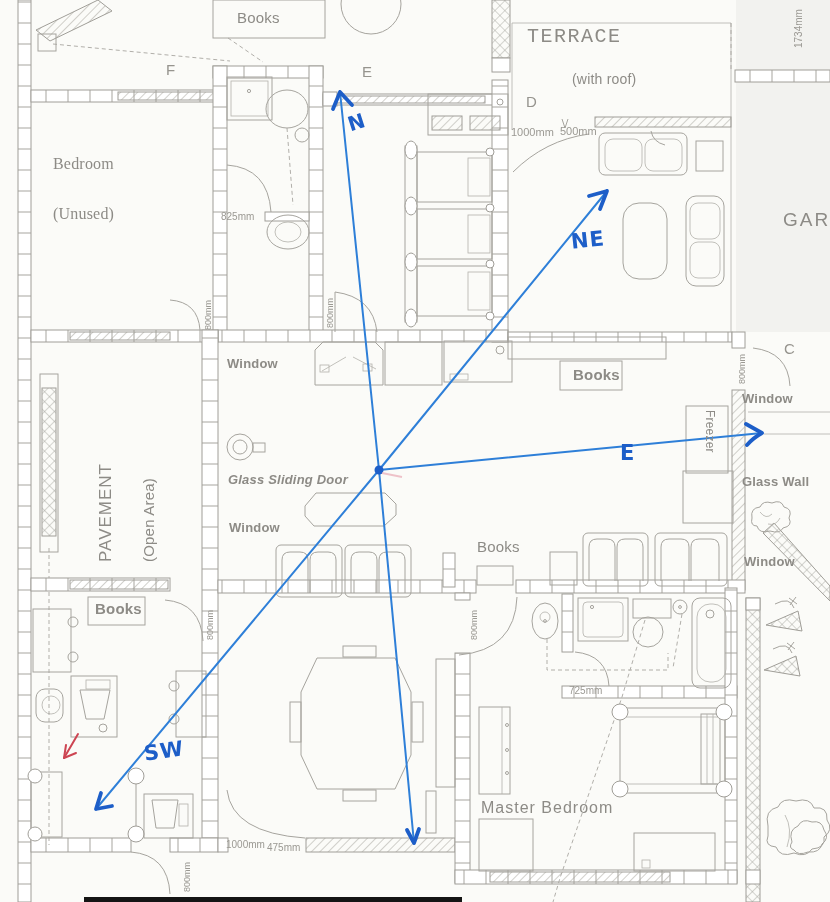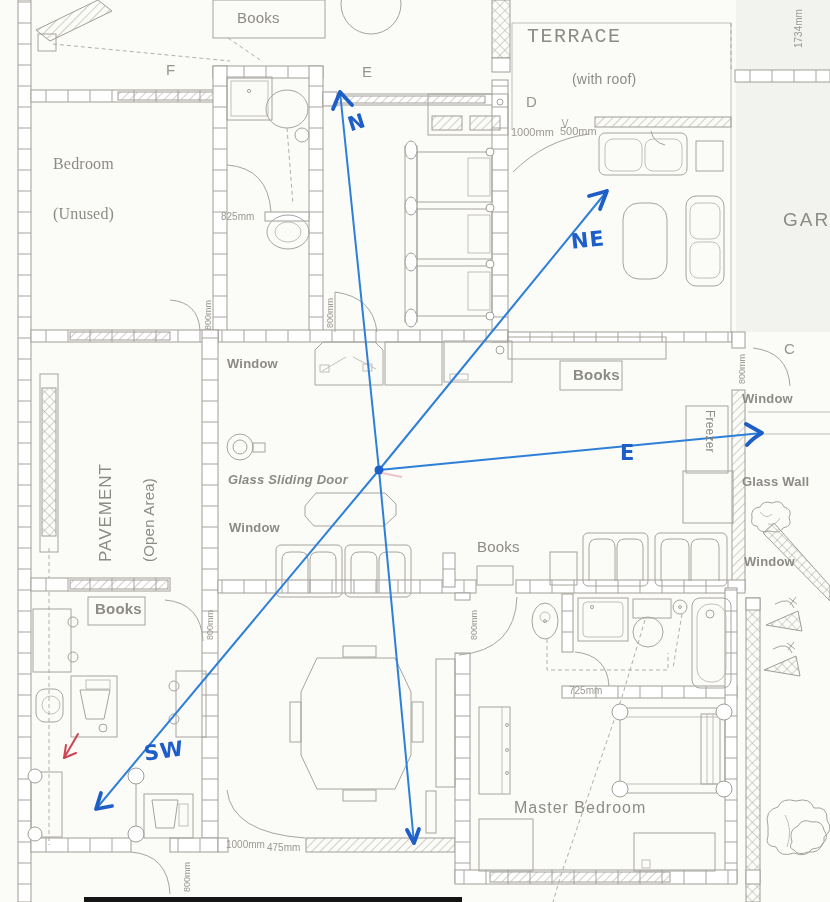--- a/index.html
+++ b/index.html
@@ -328,21 +328,21 @@
 <div class="lbl mk" style="left:526px;top:94px;">D</div>
 <div class="lbl mk" style="left:784px;top:341px;">C</div>
 
 <div class="lbl room big" style="left:527px;top:27px;">TERRACE</div>
 <div class="lbl room" style="left:572px;top:72px;font-size:14px;">(with roof)</div>
 <div class="lbl room" style="left:783px;top:210px;font-size:19px;letter-spacing:2px;">GAR</div>
 <div class="lbl room" style="left:53px;top:156px;font-family:Liberation Serif, serif;">Bedroom</div>
 <div class="lbl room" style="left:53px;top:206px;font-family:Liberation Serif, serif;">(Unused)</div>
 <div class="lbl room rot" style="left:97px;top:562px;font-size:17px;letter-spacing:1px;">PAVEMENT</div>
 <div class="lbl room rot" style="left:141px;top:562px;font-size:15px;">(Open Area)</div>
-<div class="lbl room" style="left:481px;top:800px;letter-spacing:1px;margin-left:33px;">Master Bedroom</div>
+<div class="lbl room" style="left:481px;top:800px;letter-spacing:1px;">Master Bedroom</div>
 
 <div class="lbl" style="left:227px;top:357px;">Window</div>
 <div class="lbl" style="left:228px;top:473px;font-style:italic;">Glass Sliding Door</div>
 <div class="lbl" style="left:229px;top:521px;">Window</div>
 <div class="lbl" style="left:573px;top:367px;font-size:15px;">Books</div>
 <div class="lbl" style="left:95px;top:601px;font-size:15px;">Books</div>
 <div class="lbl r90" style="left:716px;top:410px;font-size:12px;font-weight:400;">Freezer</div>
 <div class="lbl" style="left:742px;top:392px;">Window</div>
 <div class="lbl" style="left:742px;top:475px;">Glass Wall</div>
 <div class="lbl" style="left:744px;top:555px;">Window</div>

